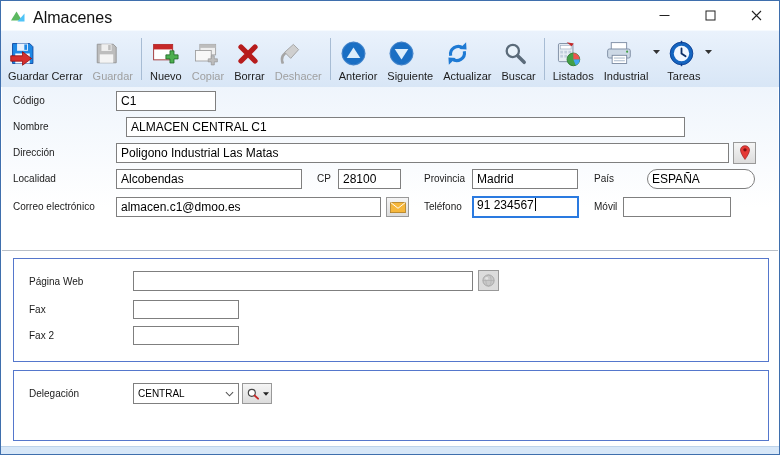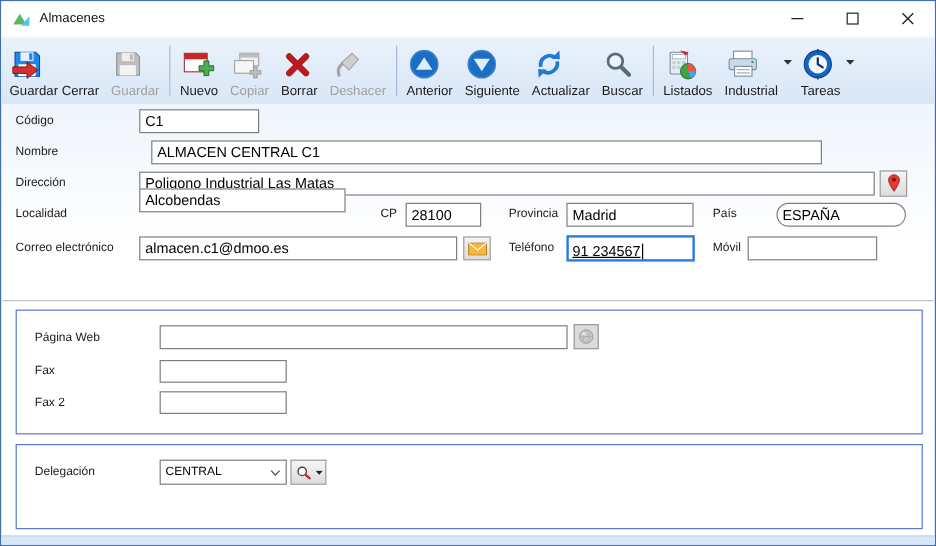--- a/index.html
+++ b/index.html
@@ -4,21 +4,21 @@
 <style>
   * { margin:0; padding:0; box-sizing:border-box; }
   html,body { width:780px; height:455px; font-family:"Liberation Sans", sans-serif; }
   .window{
     position:relative; width:780px; height:455px;
     border:1px solid #3f6fad; background:#fff; overflow:hidden;
   }
   
   .titlebar{ position:absolute; top:0; left:0; right:0; height:29px; background:#ffffff; }
   .app-icon{ position:absolute; left:9px; top:7px; width:16px; height:16px; }
-  .title{ position:absolute; left:32px; top:8px; font-size:11px; color:#111; }
+  .title{ position:absolute; left:32px; top:8px; font-size:16px; color:#111; }
   .win-controls{ position:absolute; top:0; right:0; height:29px; display:flex; }
   .win-btn{ width:46px; height:29px; display:flex; align-items:center; justify-content:center; background:transparent; border:none; cursor:default; }
   
   .toolbar{
     position:absolute; top:29px; left:0; right:0; height:57px;
     background:linear-gradient(#eaf2fc, #d8e6f6);
     border-top:1px solid #f6fafe;
     display:flex; align-items:stretch; padding:2px 0 2px 2px;
   }
   .tb-btn{
@@ -33,21 +33,21 @@
   
   .fieldarea{
     position:absolute; top:86px; left:1px; right:1px; height:142px;
     background:linear-gradient(#eff5fc, #ffffff 85%);
   }
   .lbl{ position:absolute; font-size:10px; color:#1a1a1a; white-space:nowrap; }
   .txt{
     position:absolute; height:20px; background:#fff; border:1px solid #7f7f7f;
     font-family:"Liberation Sans", sans-serif; font-size:12px; color:#000; padding:1px 4px;
   }
-  .txt.focus{ border:2px solid #2a7ae0; padding:0 3px; display:flex; align-items:flex-end;text-decoration:underline; }
+  .txt.focus{ border:2px solid #2a7ae0; padding:0 3px; display:flex; align-items:flex-start; }
   .caret{ display:inline-block; width:1px; height:13px; background:#000; margin-left:1px; }
   .sq-btn{
     position:absolute; display:flex; align-items:center; justify-content:center;
     background:linear-gradient(#f5f5f5,#dcdcdc); border:1px solid #999; cursor:default;
   }
   
   .tabs{ position:absolute; top:228px; left:3px; height:22px; display:flex; align-items:flex-end; z-index:3; }
   .tab{
     height:19px; display:flex; align-items:center; padding:0 9px; margin-right:2px;
     font-size:12px; color:#222; background:linear-gradient(#f9f9f9,#e2e2e4);
@@ -281,21 +281,21 @@
   <button class="sq-btn" style="left:732px; top:141px; width:23px; height:22px;">
     <span>
       <svg width="14" height="18" viewBox="0 0 20 24">
         <path d="M10 1.5 c-3.8 0-6.5 2.9-6.5 6.2 0 4.8 6.5 13.5 6.5 13.5 s6.5-8.7 6.5-13.5 c0-3.3-2.7-6.2-6.5-6.2 Z" fill="#e53935" stroke="#8e1b1b" stroke-width="0.9"></path>
         <circle cx="10" cy="7.5" r="2.4" fill="#7a1010"></circle>
       </svg>
     </span>
   </button>
 
   <span class="lbl" style="left:12px; top:172px;">Localidad</span>
-  <input class="txt" style="left: 115px; top: 156px; width: 172px;" readonly="" value="Alcobendas">
+  <input class="txt" style="left: 115px; top: 168px; width: 186px;" readonly="" value="Alcobendas">
   <span class="lbl" style="left:316px; top:172px;">CP</span>
   <input class="txt" style="left: 337px; top: 168px; width: 63px;" readonly="" value="28100">
   <span class="lbl" style="left:423px; top:172px;">Provincia</span>
   <input class="txt" style="left: 471px; top: 168px; width: 106px;" readonly="" value="Madrid">
   <span class="lbl" style="left:593px; top:172px;text-align:right;">País</span>
   <input class="txt" style="left: 646px; top: 168px; width: 108px; border-radius: 10px;" readonly="" value="ESPAÑA">
 
   <span class="lbl" style="left:12px; top:200px;">Correo electrónico</span>
   <input class="txt" style="left: 115px; top: 196px; width: 265px;" readonly="" value="almacen.c1@dmoo.es">
   <button class="sq-btn" style="left:385px; top:196px; width:23px; height:20px;">

